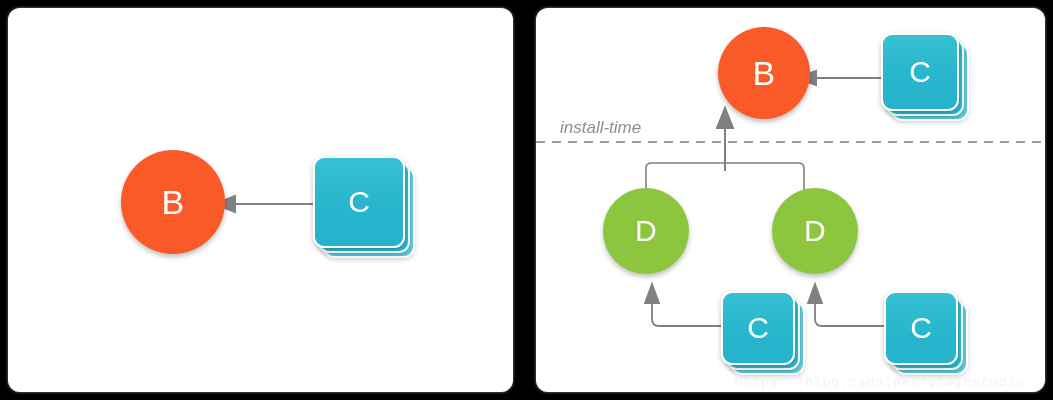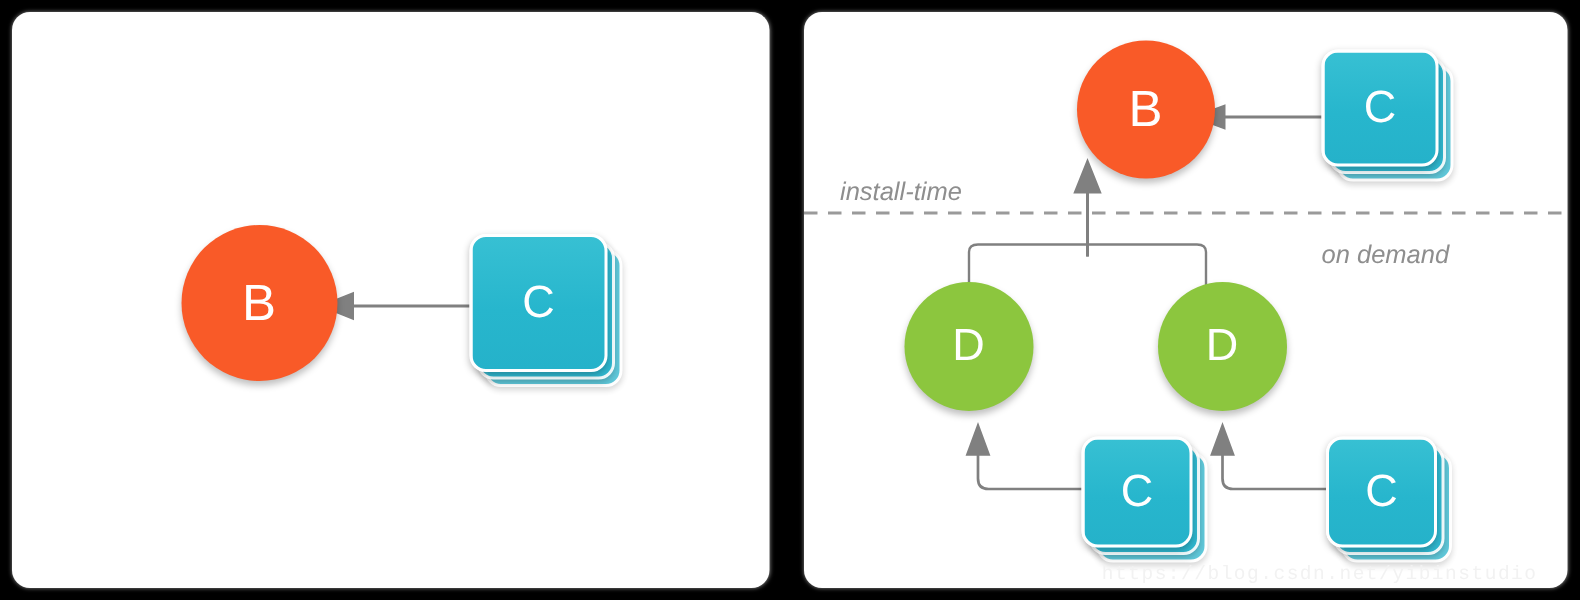--- a/index.html
+++ b/index.html
@@ -197,20 +197,19 @@
       </div>
 
       <div class="card-stack" id="r-node-c-br" style="left:348px; top:283px; width:74px; height:74px;">
         <div class="sheet s3"></div>
         <div class="sheet s2"></div>
         <div class="sheet s1"></div>
         <div class="label">C</div>
       </div>
 
       <div class="annot" id="annot-install">install-time</div>
-      <div class="annot" id="annot-ondemand">on demand</div>
 
       <div class="watermark">https://blog.csdn.net/yibinstudio</div>
 
     </div>
   </div>
 
 </div>
 
 </body></html>

